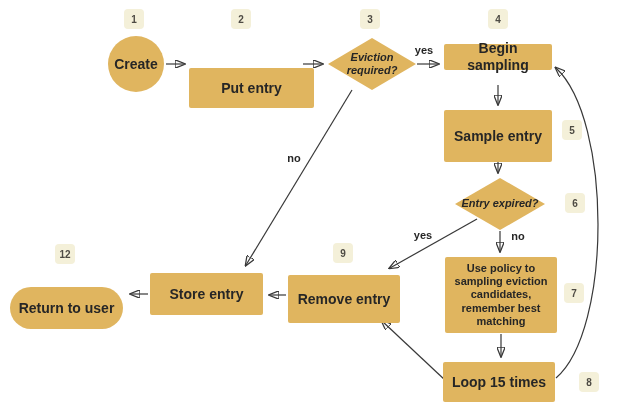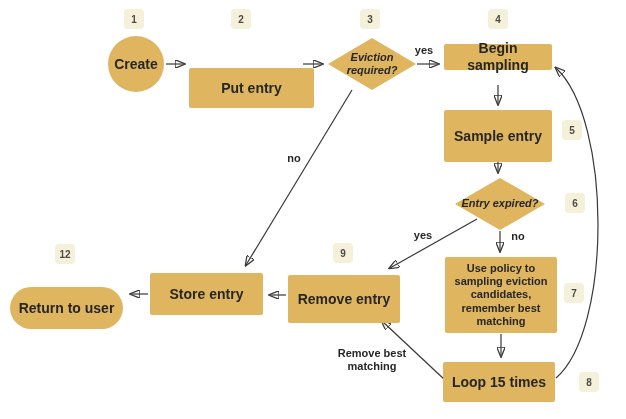--- a/index.html
+++ b/index.html
@@ -102,15 +102,14 @@
   <div class="node rect" style="left:445px; top:257px; width:112px; height:76px; font-size:11px;">Use policy to sampling eviction candidates, remember best matching</div>
   <div class="node rect" style="left:443px; top:362px; width:112px; height:40px;">Loop 15 times</div>
   <div class="node rect" style="left:288px; top:275px; width:112px; height:48px;">Remove entry</div>
   <div class="node rect" style="left:150px; top:273px; width:113px; height:42px;">Store entry</div>
   <div class="node pill" style="left:10px;  top:273px; width:113px; height:42px;margin-top:14px;">Return to user</div>
 
   <div class="elabel" style="left:410px; top:44px;  width:28px;">yes</div>
   <div class="elabel" style="left:281px; top:152px; width:26px;">no</div>
   <div class="elabel" style="left:409px; top:229px; width:28px;">yes</div>
   <div class="elabel" style="left:505px; top:230px; width:26px;">no</div>
-  <div class="elabel" style="left:334px; top:347px; width:76px;">Remove best matching</div>
 
 </div>
 
 </body></html>

